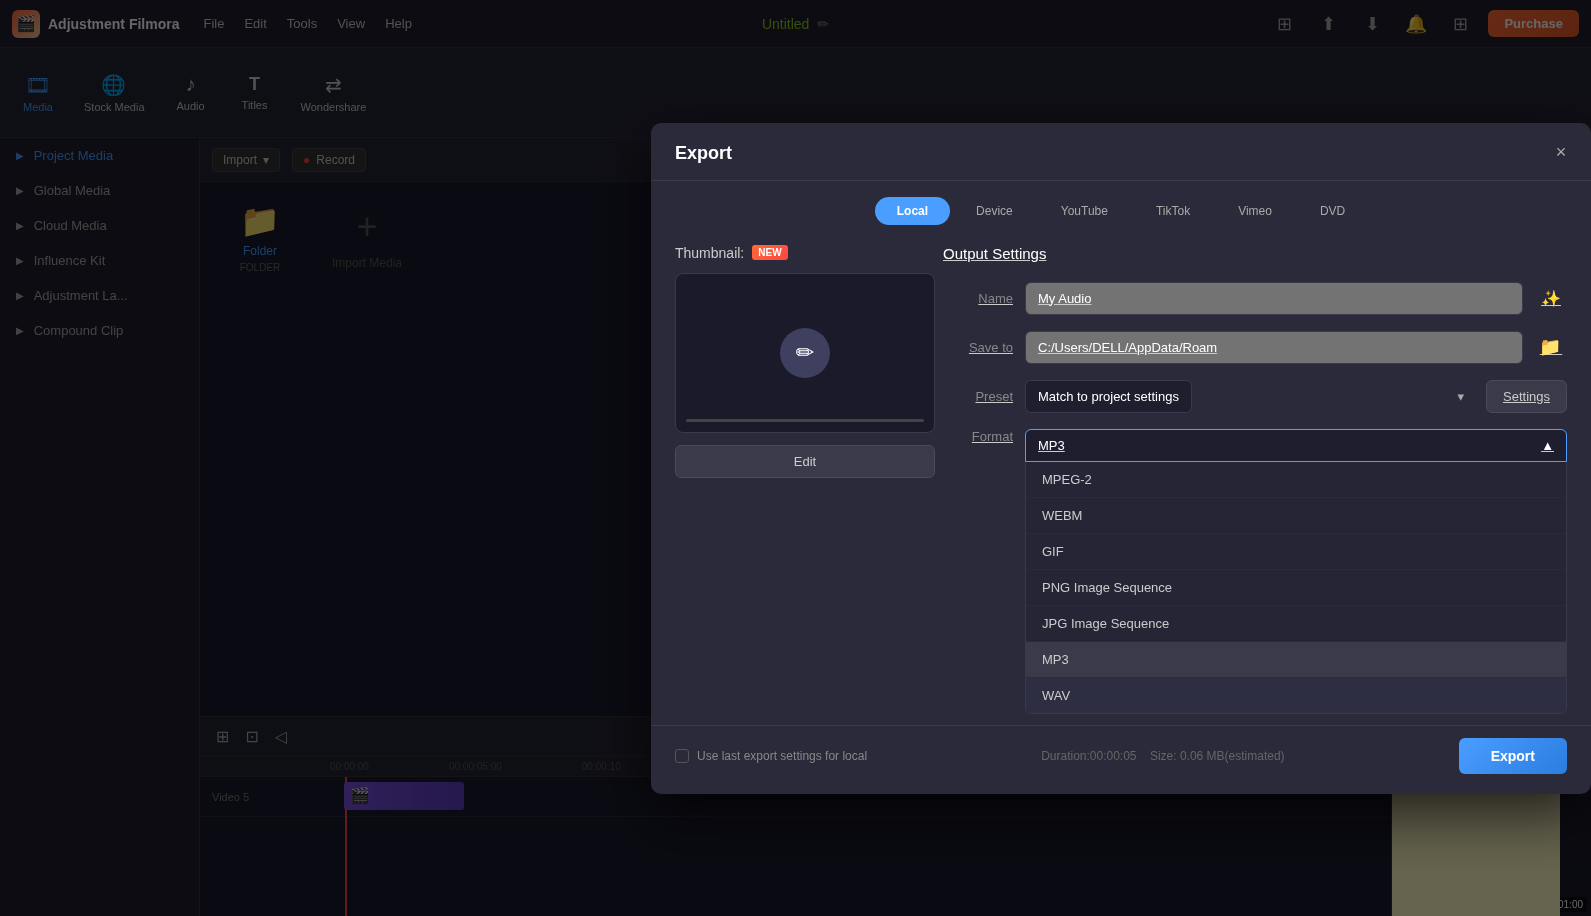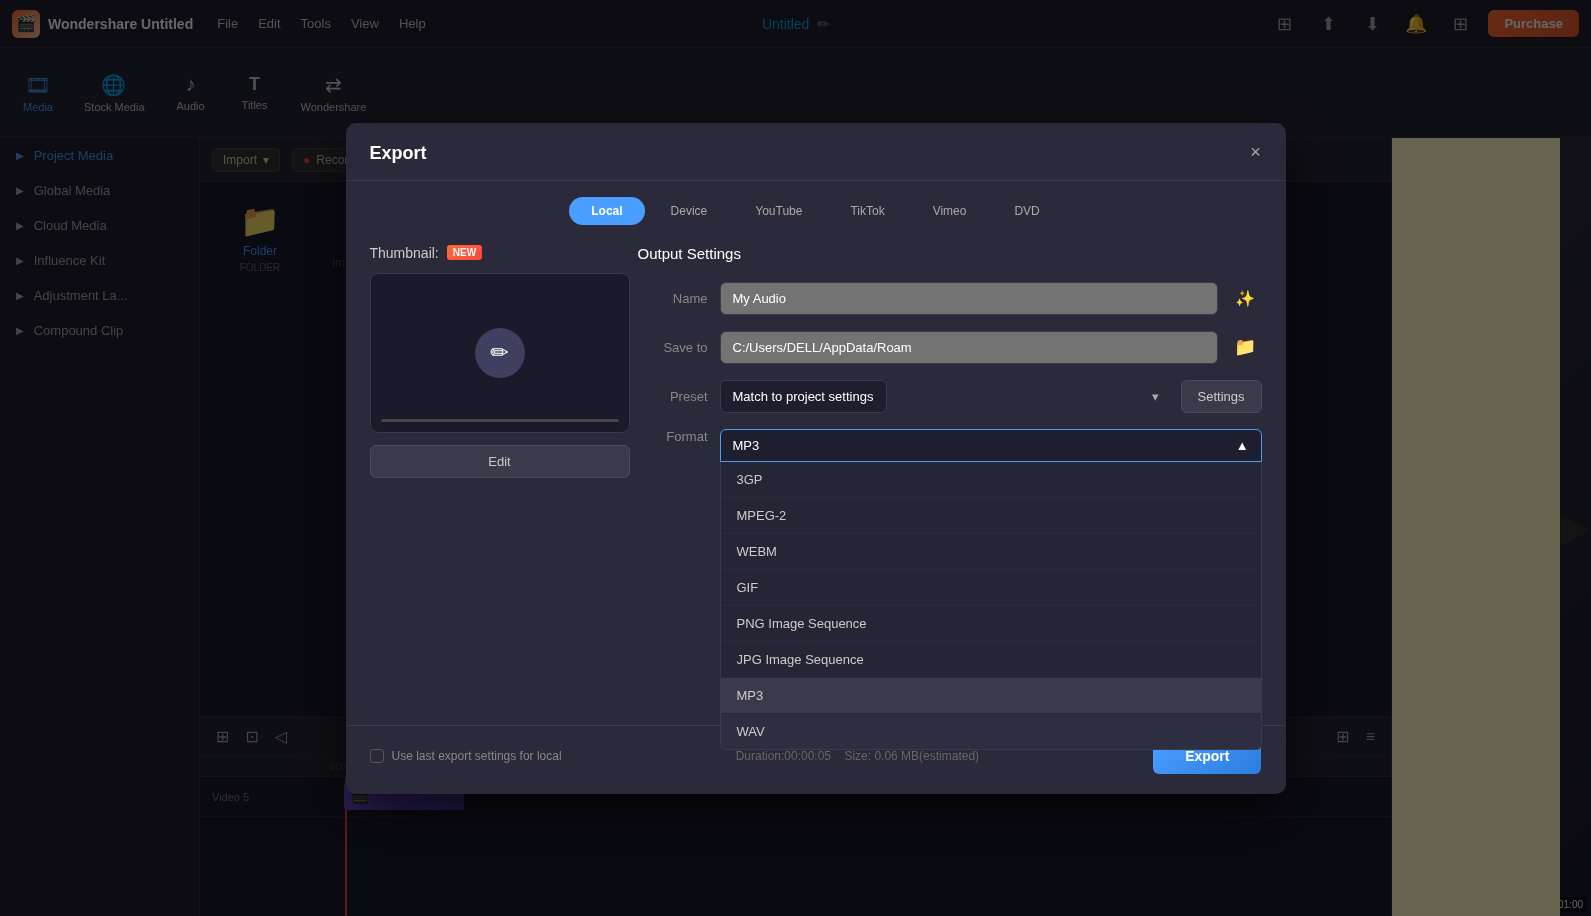--- a/index.html
+++ b/index.html
@@ -340,21 +340,21 @@
     }
 
     
     .modal-overlay {
       position: fixed;
       top: 0; left: 0; right: 0; bottom: 0;
       background: rgba(0,0,0,0.6);
       z-index: 100;
       display: flex;
       align-items: center;
-      justify-content: center;
+      justify-content: flex-end;
       padding-left: 40px;
     }
     .modal {
       background: #2a2a3a;
       border-radius: 10px;
       width: 940px;
       max-height: 800px;
       box-shadow: 0 20px 60px rgba(0,0,0,0.7);
       position: relative;
       overflow: visible;
@@ -477,20 +477,21 @@
       border-radius: 6px;
       color: #ccc;
       cursor: pointer;
       text-align: center;
       font-size: 13px;
     }
 
     
     .output-section {
       flex: 1;
+      text-decoration: underline;
     }
     .output-title {
       font-size: 15px;
       color: #fff;
       margin-bottom: 20px;
       font-weight: 500;
     }
     .settings-row {
       display: flex;
       align-items: center;
@@ -701,31 +702,31 @@
       background: #4a4a5a;
       border-radius: 3px;
     }
   </style>
 </head>
 <body>
 
 <div class="topbar">
   <div class="app-logo">
     <div class="app-logo-icon">🎬</div>
-    <span>Wondershare Untitled</span>
+    <span>Adjustment Filmora</span>
   </div>
   <div class="menu-items">
     <span class="menu-item">File</span>
     <span class="menu-item">Edit</span>
     <span class="menu-item">Tools</span>
     <span class="menu-item">View</span>
     <span class="menu-item">Help</span>
   </div>
   <div class="topbar-center">
-    <span style="color:#0ea5e9;font-size:14px;">Untitled</span>
+    <span style="color:#84cc16;font-size:14px;">Untitled</span>
     <span style="color:#888;font-size:14px;">✏</span>
   </div>
   <div class="topbar-right">
     <div class="topbar-icon-btn">⊞</div>
     <div class="topbar-icon-btn">⬆</div>
     <div class="topbar-icon-btn">⬇</div>
     <div class="topbar-icon-btn">🔔</div>
     <div class="topbar-icon-btn">⊞</div>
     <button class="purchase-btn">Purchase</button>
   </div>
@@ -905,21 +906,20 @@
         </div>
 
         <div class="settings-row format-row">
           <span class="settings-label">Format</span>
           <div class="format-dropdown-container">
             <div class="format-selected">
               <span>MP3</span>
               <span>▲</span>
             </div>
             <div class="format-dropdown-list">
-              <div class="format-option">3GP</div>
               <div class="format-option">MPEG-2</div>
               <div class="format-option">WEBM</div>
               <div class="format-option">GIF</div>
               <div class="format-option">PNG Image Sequence</div>
               <div class="format-option">JPG Image Sequence</div>
               <div class="format-option selected">MP3</div>
               <div class="format-option highlighted">WAV</div>
             </div>
           </div>
         </div>

